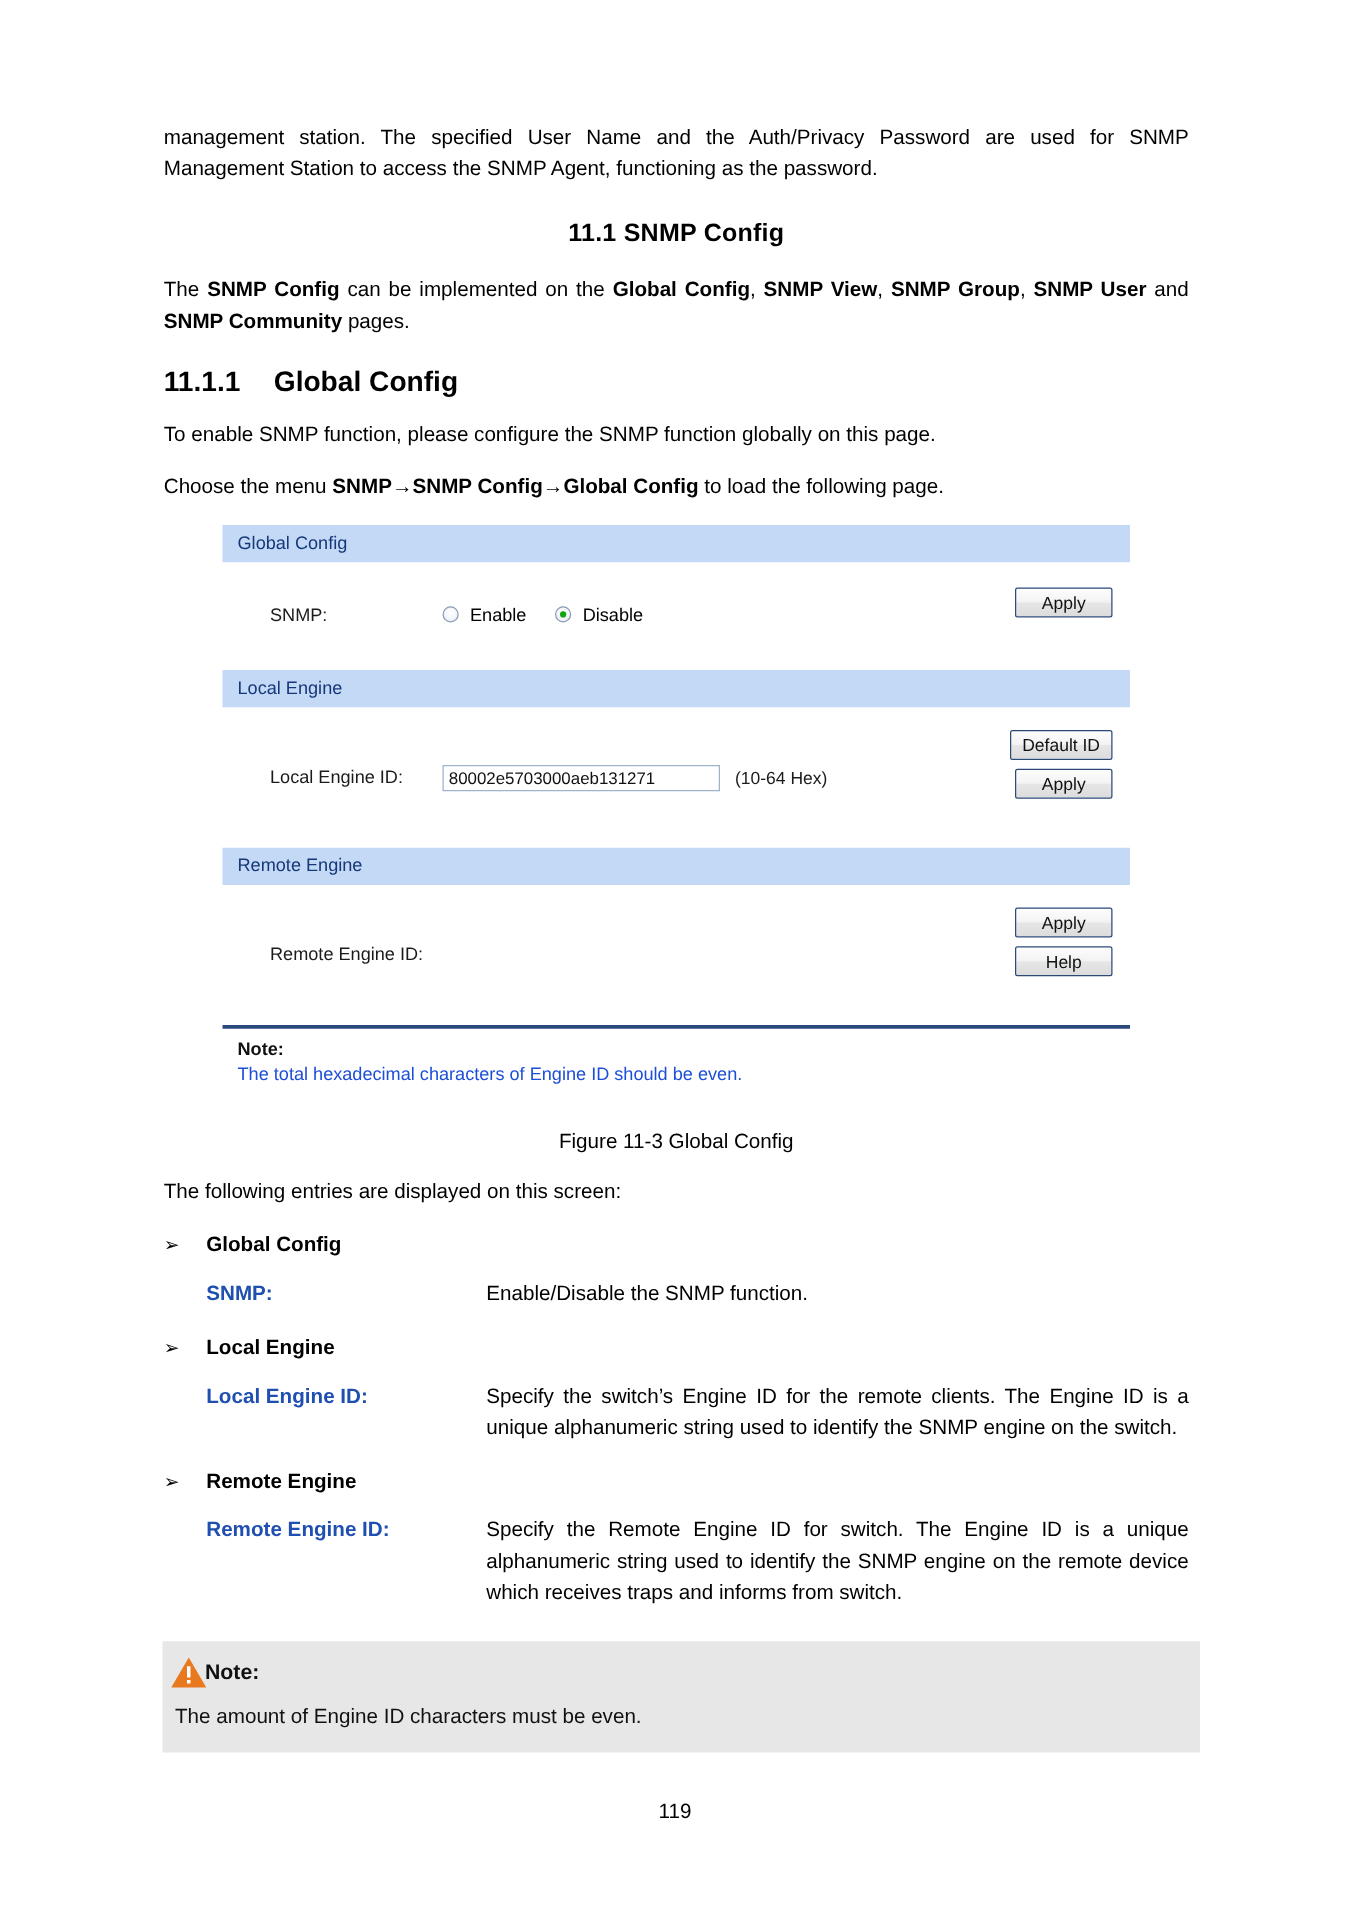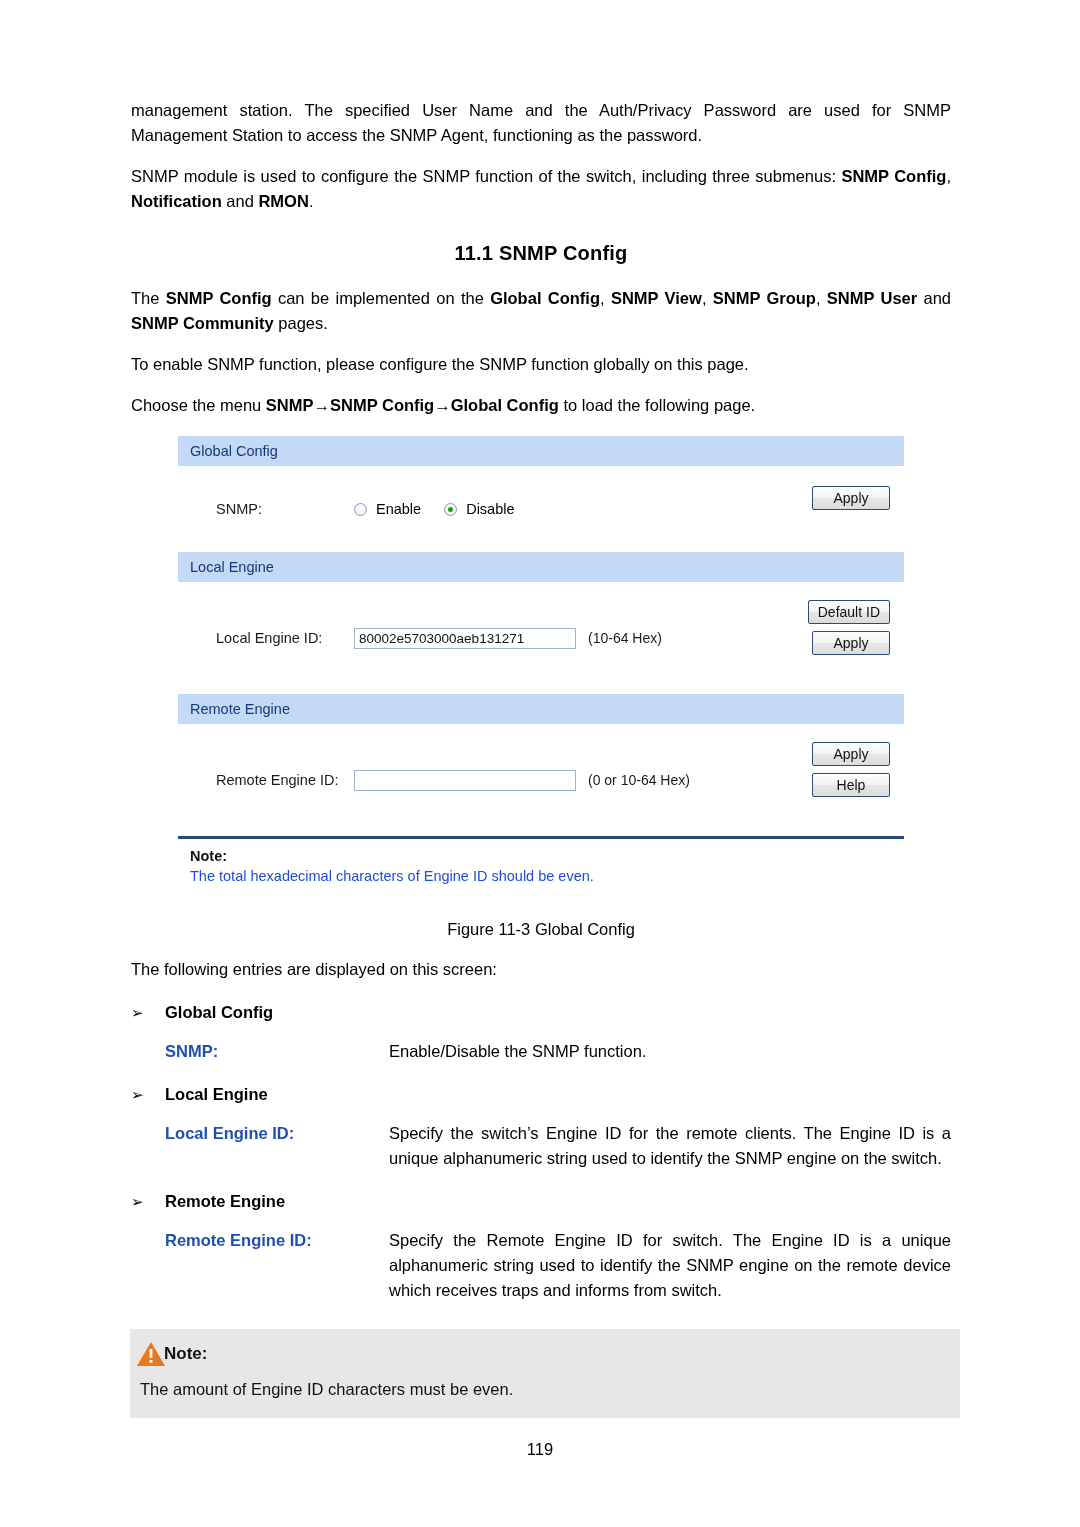--- a/index.html
+++ b/index.html
@@ -86,21 +86,21 @@
     color: #1b1b1b;
     padding-left: 38px;
     width: 176px;
     box-sizing: border-box;
   }
   .ui-field-area {
     display: flex;
     align-items: center;
     flex: 1;
   }
-  .radio-group { display: flex; align-items: center; gap: 9px; font-size: 14.5px; }
+  .radio-group { display: flex; align-items: flex-start; gap: 9px; font-size: 14.5px; }
   .radio {
     width: 13px; height: 13px;
     border-radius: 50%;
     border: 1px solid #8a9bb4;
     background: radial-gradient(circle at 50% 40%, #ffffff 0%, #eef2f8 70%, #dde5ef 100%);
     box-sizing: border-box;
     display: inline-block;
     position: relative;
     flex: 0 0 auto;
   }
@@ -262,26 +262,26 @@
   }
 </style>
 </head>
 <body>
 
 <div class="page">
   <div class="content">
 
     <p class="body-text">management station. The specified User Name and the Auth/Privacy Password are used for SNMP Management Station to access the SNMP Agent, functioning as the password.</p>
 
-    <p class="body-text"><span>SNMP module is used to configure the SNMP function of the switch, including three submenus: </span><span class="b">SNMP Config</span><span>, </span><span class="b">Notification</span><span> and </span><span class="b">RMON</span><span>.</span></p>
 
     <h1 class="h-sec">11.1 SNMP Config</h1>
 
     <p class="body-text"><span>The </span><span class="b">SNMP Config</span><span> can be implemented on the </span><span class="b">Global Config</span><span>, </span><span class="b">SNMP View</span><span>, </span><span class="b">SNMP Group</span><span>, </span><span class="b">SNMP User</span><span> and </span><span class="b">SNMP Community</span><span> pages.</span></p>
 
+    <h2 class="h-sub"><span class="num">11.1.1</span><span>Global Config</span></h2>
 
     <p class="body-text last-left">To enable SNMP function, please configure the SNMP function globally on this page.</p>
 
     <p class="body-text last-left"><span>Choose the menu </span><span class="b">SNMP→SNMP Config→Global Config</span><span> to load the following page.</span></p>
 
     <div class="figure-wrap">
       <div class="ui-screen">
 
         <div class="ui-panel-head">Global Config</div>
         <div class="ui-row" style="height:86px;">
@@ -308,24 +308,20 @@
           </div>
           <div class="btn-col" style="top:18px;">
             <div class="ui-btn">Default ID</div>
             <div class="ui-btn">Apply</div>
           </div>
         </div>
 
         <div class="ui-panel-head">Remote Engine</div>
         <div class="ui-row" style="height:112px;">
           <div class="ui-label">Remote Engine ID:</div>
-          <div class="ui-field-area">
-            <input class="ui-input" type="text" value="" style="">
-            <span class="ui-hint">(0 or 10-64 Hex)</span>
-          </div>
           <div class="btn-col" style="top:18px;">
             <div class="ui-btn">Apply</div>
             <div class="ui-btn">Help</div>
           </div>
         </div>
 
         <div class="ui-note-divider"></div>
         <div class="ui-note-title">Note:</div>
         <div class="ui-note-text">The total hexadecimal characters of Engine ID should be even.</div>
 

